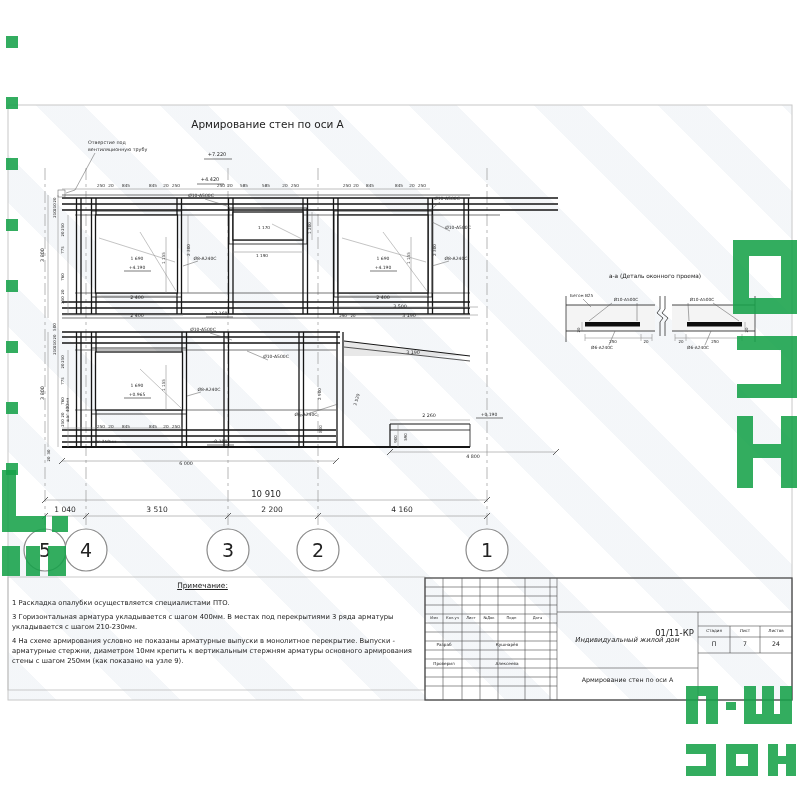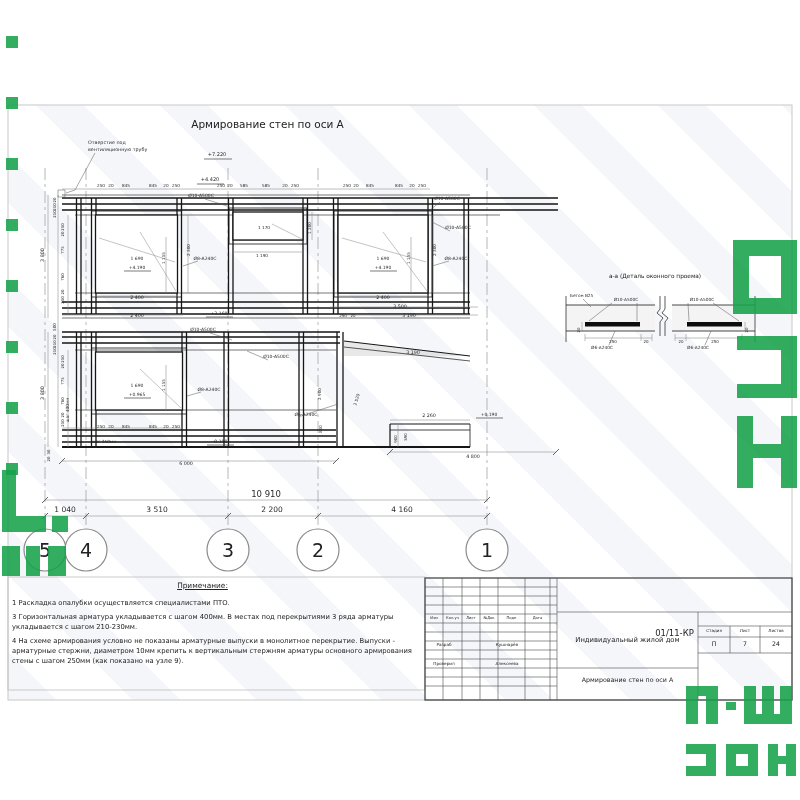--- a/index.html
+++ b/index.html
@@ -257,21 +257,21 @@
 <div class="ov ctr" style="left:570px;top:273px;width:170px;font-size:5.8px;">а-а (Деталь оконного проема)</div>
 
 <div class="ov ctr" style="left:0;top:581px;width:405px;font-size:7.4px;text-decoration:underline;">Примечание:</div>
 <div class="ov notes-body" style="left:12px;top:594px;width:406px;font-size:6.8px;line-height:1.48;">
     <div class="note-line">1  Раскладка опалубки осуществляется специалистами ПТО.</div>
     <div class="note-line">3  Горизонтальная арматура укладывается с шагом 400мм. В местах под перекрытиями 3 ряда арматуры укладывается с шагом 210-230мм.</div>
     <div class="note-line">4  На схеме армирования условно не показаны арматурные выпуски в монолитное перекрытие. Выпуски - арматурные стержни, диаметром 10мм крепить к вертикальным стержням арматуры основного армирования стены с шагом 250мм (как показано на узле 9).</div>
   </div>
 
 <div class="tb-cell" style="left:557px;top:586px;width:235px;font-size:8.5px;margin-top:42px;">01/11-КР</div>
-<div class="tb-cell" style="left:557px;top:636px;width:141px;font-size:6.8px;">Индивидуальный жилой дом</div>
+<div class="tb-cell" style="left:557px;top:636px;width:141px;font-size:6.8px;font-style:italic;">Индивидуальный жилой дом</div>
 <div class="tb-cell" style="left:557px;top:676px;width:141px;font-size:6.3px;">Армирование стен по оси А</div>
 
 <div class="tb-cell" style="left:425px;top:616px;width:18px;font-size:3.7px;">Изм</div>
 <div class="tb-cell" style="left:443px;top:616px;width:19px;font-size:3.7px;">Кол.уч</div>
 <div class="tb-cell" style="left:462px;top:616px;width:18px;font-size:3.7px;">Лист</div>
 <div class="tb-cell" style="left:480px;top:616px;width:18px;font-size:3.7px;">№Док</div>
 <div class="tb-cell" style="left:498px;top:616px;width:27px;font-size:3.7px;">Подп</div>
 <div class="tb-cell" style="left:525px;top:616px;width:25px;font-size:3.7px;">Дата</div>
 
 <div class="tb-cell" style="left:426px;top:642px;width:36px;font-size:4.2px;">Разраб</div>

